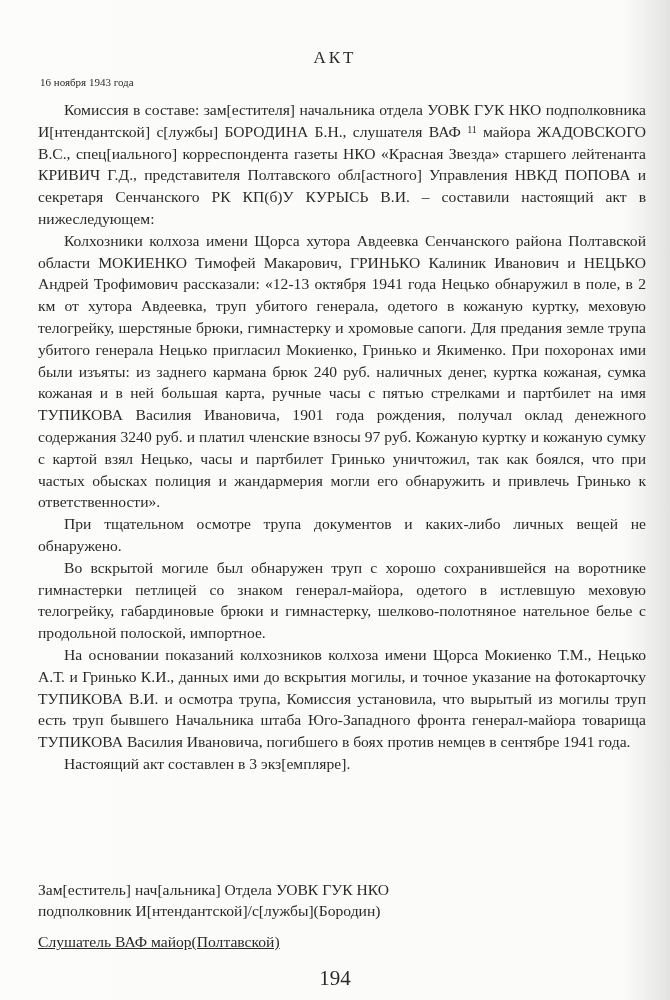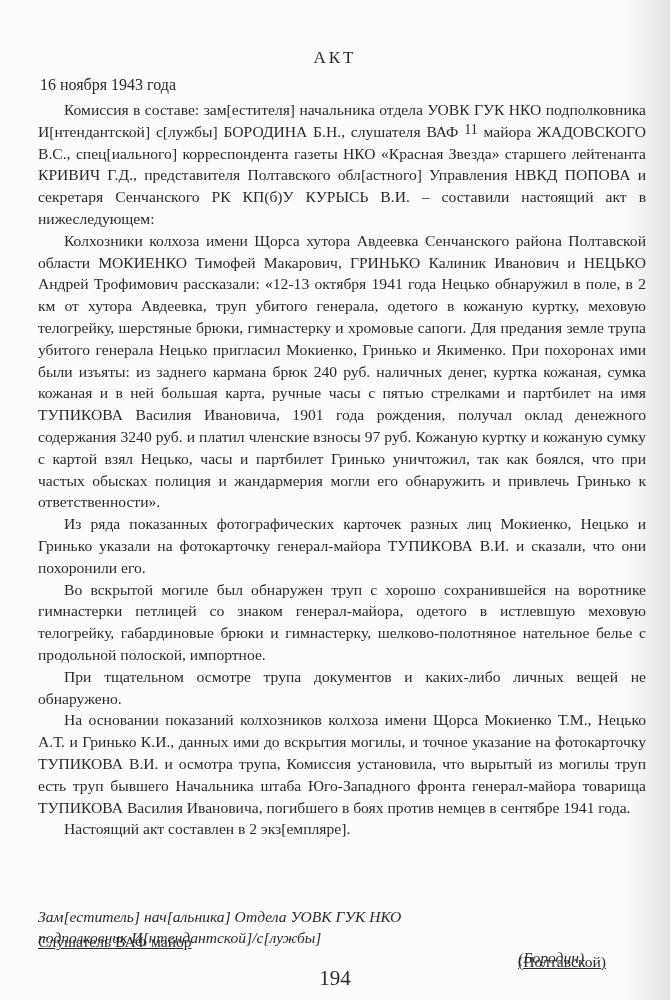--- a/index.html
+++ b/index.html
@@ -12,57 +12,56 @@
   }
   .page {
     position: absolute; left: 0; top: 0; width: 670px; height: 1000px;
     background: linear-gradient(to right, #fcfcfb 0%, #fbfbfa 93%, #eeeeec 97%, #e2e2e0 100%);
   }
   .title {
     position: absolute; top: 48px; left: 0; width: 670px;
     text-align: center; font-size: 17px; letter-spacing: 3px;
   }
   .date {
-    position: absolute; top: 76px; left: 40px; font-size: 16px;
+    position: absolute; top: 76px; left: 40px; font-size: 11px;
   }
   .body {
     position: absolute; top: 99px; left: 38px; width: 608px;
     font-size: 15.6px; line-height: 21.8px;
   }
   .body p { margin: 0; text-indent: 26px; text-align: justify; }
   .gap { height: 12px; }
   .sig {
     position: absolute; left: 38px; width: 600px; font-size: 15.6px; line-height: 21px;
   }
-  .sig-row { display: flex; justify-content: space-between; }
-  .sig-name { width: 120px; text-align: left; margin-top: 20px; }
+  .sig-row { display: flex; }
+  .sig-name { width: 120px; text-align: left; }
   .pagenum {
     position: absolute; top: 966px; left: 0; width: 670px; text-align: center; font-size: 21px;
   }
-  .foot { font-size: 14px; vertical-align: top; position: relative; top: -2px; margin-top: 16px; }
+  .foot { font-size: 10px; vertical-align: top; position: relative; top: -2px; margin-top: 16px; }
 </style>
 </head>
 <body>
 
 <div class="page">
   <div class="title">АКТ</div>
   <div class="date">16 ноября 1943 года</div>
 
   <div class="body">
     <p><span>Комиссия в составе: зам[естителя] начальника отдела УОВК ГУК НКО подполковника И[нтендантской] с[лужбы] БОРОДИНА Б.Н., слушателя ВАФ</span> <span class="foot">11</span> <span>майора ЖАДОВСКОГО В.С., спец[иального] корреспондента газеты НКО «Красная Звезда» старшего лейтенанта КРИВИЧ Г.Д., представителя Полтавского обл[астного] Управления НВКД ПОПОВА и секретаря Сенчанского РК КП(б)У КУРЫСЬ В.И. – составили настоящий акт в нижеследующем:</span></p>
     <p>Колхозники колхоза имени Щорса хутора Авдеевка Сенчанского района Полтавской области МОКИЕНКО Тимофей Макарович, ГРИНЬКО Калиник Иванович и НЕЦЬКО Андрей Трофимович рассказали: «12-13 октября 1941 года Нецько обнаружил в поле, в 2 км от хутора Авдеевка, труп убитого генерала, одетого в кожаную куртку, меховую телогрейку, шерстяные брюки, гимнастерку и хромовые сапоги. Для предания земле трупа убитого генерала Нецько пригласил Мокиенко, Гринько и Якименко. При похоронах ими были изъяты: из заднего кармана брюк 240 руб. наличных денег, куртка кожаная, сумка кожаная и в ней большая карта, ручные часы с пятью стрелками и партбилет на имя ТУПИКОВА Василия Ивановича, 1901 года рождения, получал оклад денежного содержания 3240 руб. и платил членские взносы 97 руб. Кожаную куртку и кожаную сумку с картой взял Нецько, часы и партбилет Гринько уничтожил, так как боялся, что при частых обысках полиция и жандармерия могли его обнаружить и привлечь Гринько к ответственности».</p>
-    <p>Из ряда показанных фотографических карточек разных лиц Мокиенко, Нецько и Гринько указали на фотокарточку генерал-майора ТУПИКОВА В.И. и сказали, что они похоронили его.</p>
+    <p>При тщательном осмотре трупа документов и каких-либо личных вещей не обнаружено.</p>
     <p>Во вскрытой могиле был обнаружен труп с хорошо сохранившейся на воротнике гимнастерки петлицей со знаком генерал-майора, одетого в истлевшую меховую телогрейку, габардиновые брюки и гимнастерку, шелково-полотняное нательное белье с продольной полоской, импортное.</p>
-    <p>При тщательном осмотре трупа документов и каких-либо личных вещей не обнаружено.</p>
     <p>На основании показаний колхозников колхоза имени Щорса Мокиенко Т.М., Нецько А.Т. и Гринько К.И., данных ими до вскрытия могилы, и точное указание на фотокарточку ТУПИКОВА В.И. и осмотра трупа, Комиссия установила, что вырытый из могилы труп есть труп бывшего Начальника штаба Юго-Западного фронта генерал-майора товарища ТУПИКОВА Василия Ивановича, погибшего в боях против немцев в сентябре 1941 года.</p>
-    <p>Настоящий акт составлен в 2 экз[емпляре].</p>
+    <p>Настоящий акт составлен в 3 экз[емпляре].</p>
     <div class="gap"></div>
   </div>
 
-  <div class="sig" style="top: 906px; font-style: italic;">
+  <div class="sig" style="top: 879px;">
     <div>Зам[еститель] нач[альника] Отдела УОВК ГУК НКО</div>
     <div class="sig-row">
       <span>подполковник И[нтендантской]/с[лужбы]</span>
       <span class="sig-name">(Бородин)</span>
     </div>
   </div>
 
   <div class="sig" style="top: 931px; text-decoration: underline;">
     <div class="sig-row">
       <span>Слушатель ВАФ майор</span>

